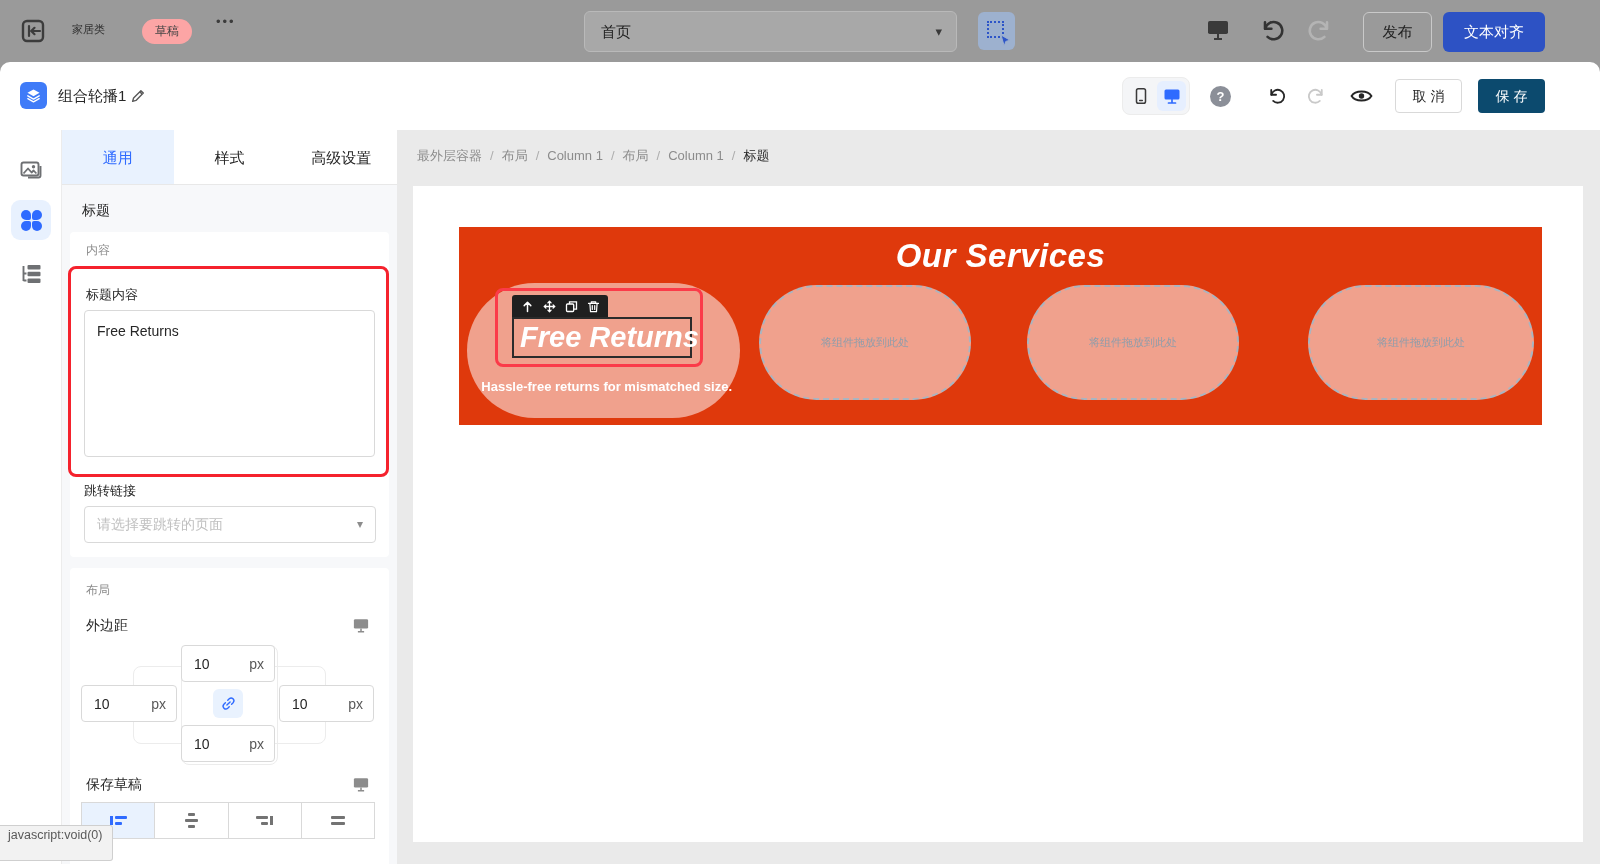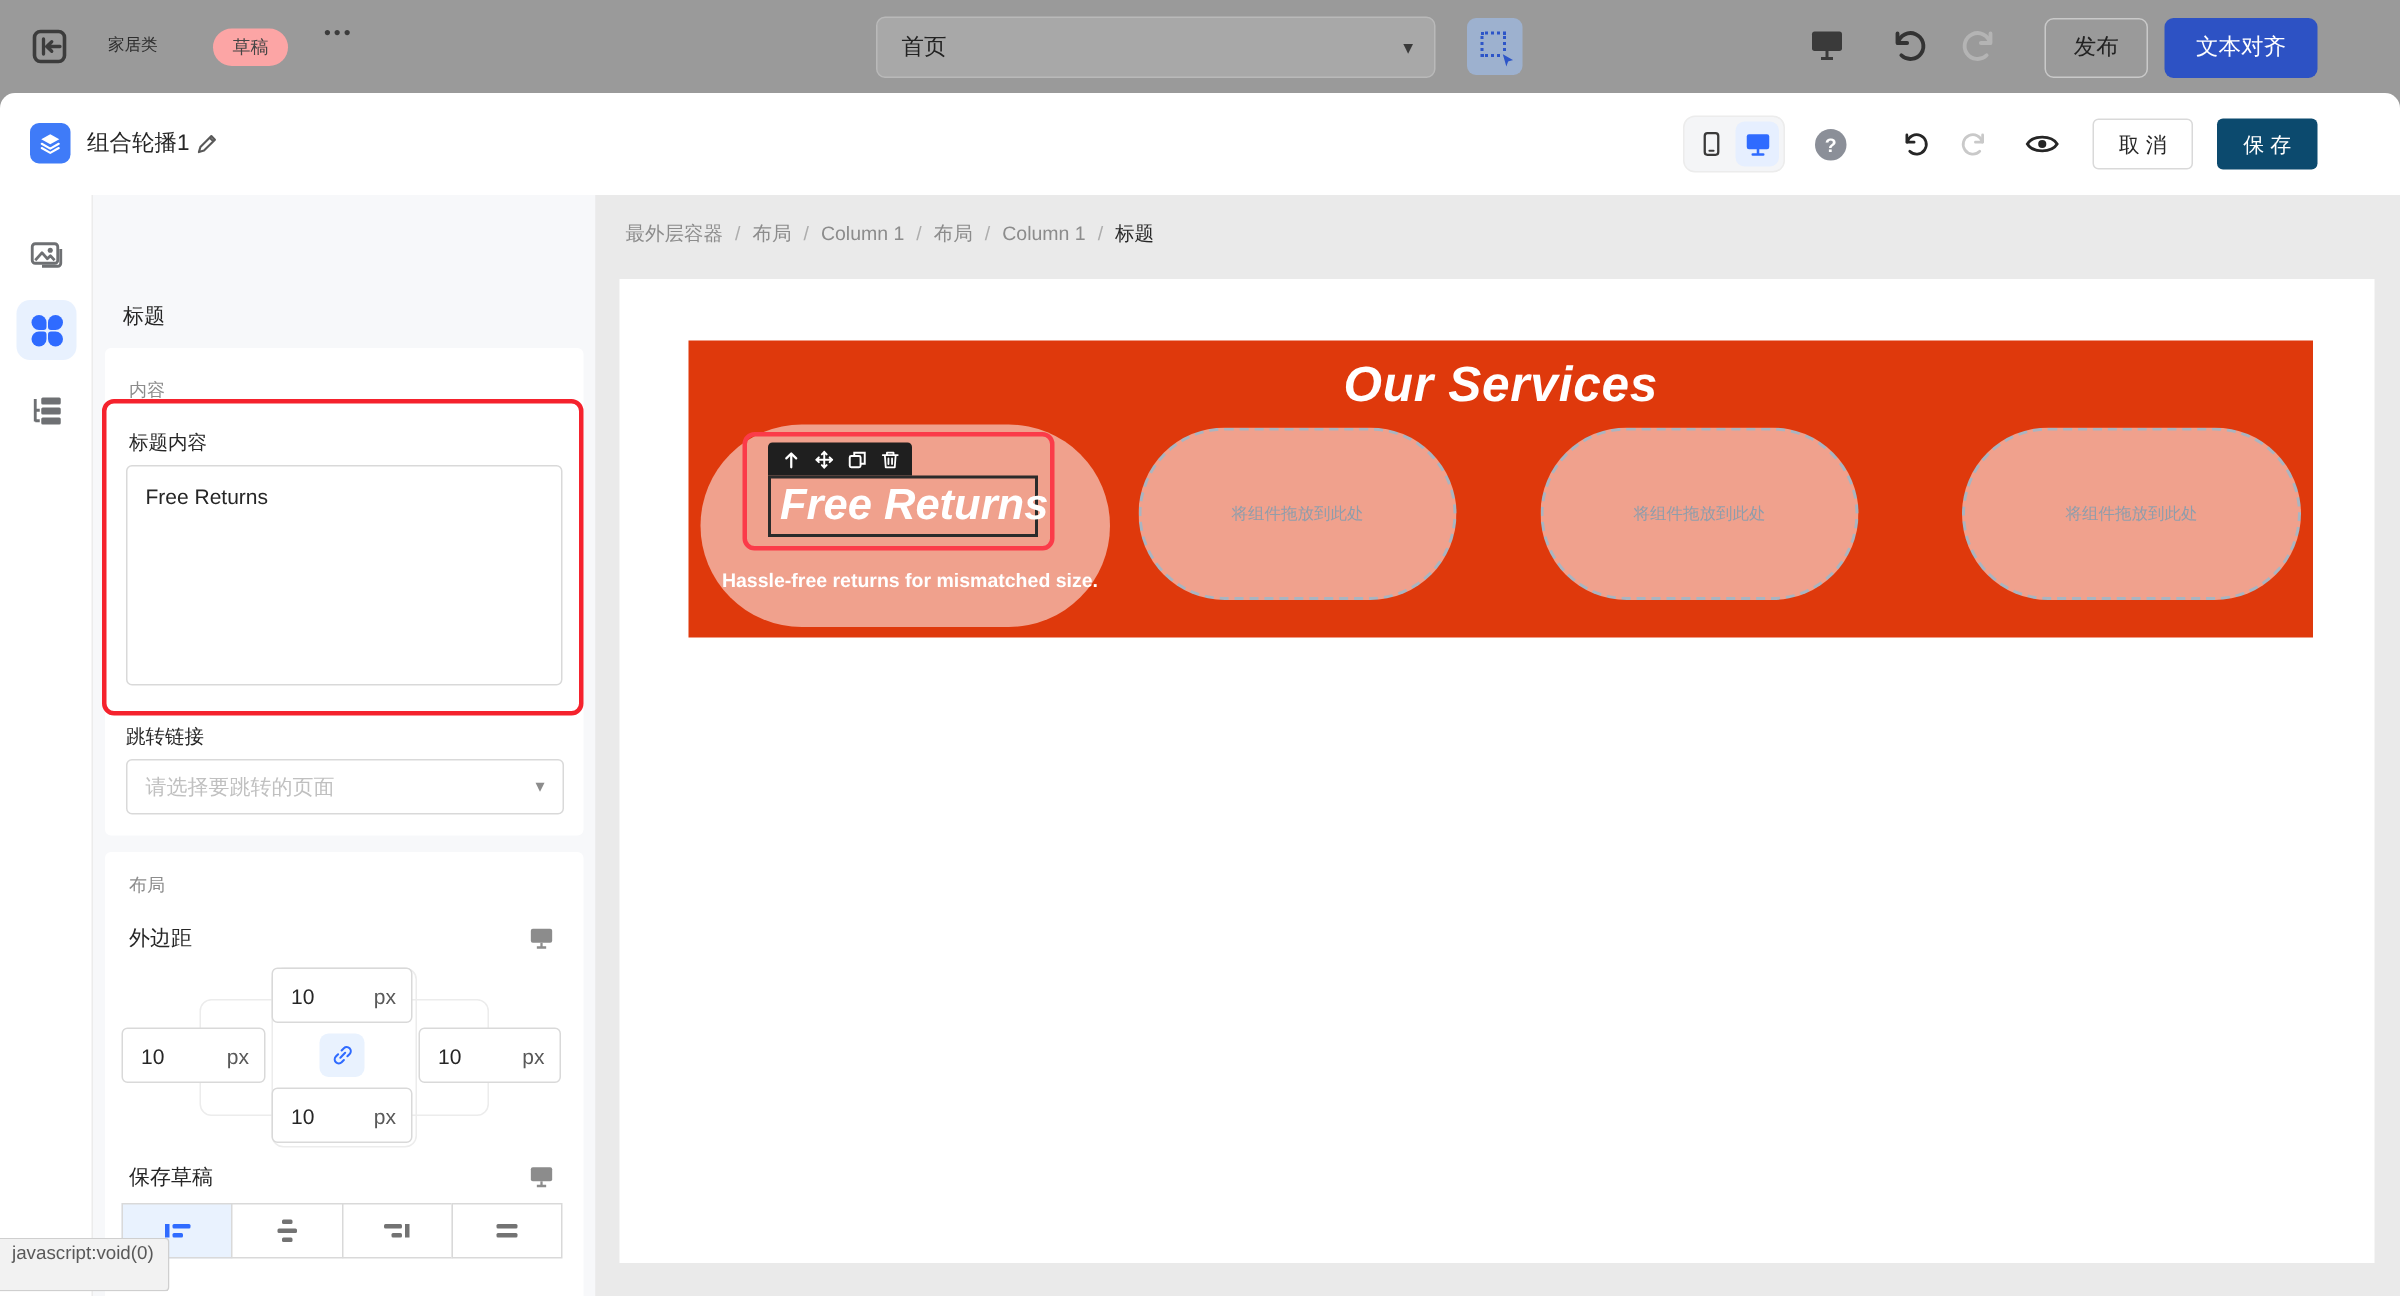--- a/index.html
+++ b/index.html
@@ -229,24 +229,29 @@
           <path d="M4.5 4 v15" stroke="#6e7073" stroke-width="1.9"></path>
           <path d="M4.5 11.5 h3 M4.5 18.5 h3" stroke="#6e7073" stroke-width="1.9"></path>
           <rect x="8.5" y="3" width="13" height="4.6" rx="1" fill="#6e7073"></rect>
           <rect x="8.5" y="9.7" width="13" height="4.6" rx="1" fill="#6e7073"></rect>
           <rect x="8.5" y="16.4" width="13" height="4.6" rx="1" fill="#6e7073"></rect>
         </svg>
     </div>
   </div>
 
   <div class="panel">
+    <div class="tabs">
+      <div class="tab active">通用</div>
+      <div class="tab">样式</div>
+      <div class="tab">高级设置</div>
+    </div>
     <div class="sec-title">标题</div>
 
     <div class="card card1"></div>
-    <div class="lbl-group" style="left:24px; top:122px;">内容</div>
+    <div class="lbl-group" style="left:24px; top:112px;">内容</div>
     <div class="red-ring"></div>
     <div class="lbl" style="left:24px; top:156px; z-index:4;">标题内容</div>
     <textarea class="title-textarea" style="z-index: 4;">Free Returns</textarea>
     <div class="lbl" style="left:22px; top:352px;">跳转链接</div>
     <div class="link-select">
       <span class="ph">请选择要跳转的页面</span>
       <span class="caret">▾</span>
     </div>
 
     <div class="card card2"></div>

